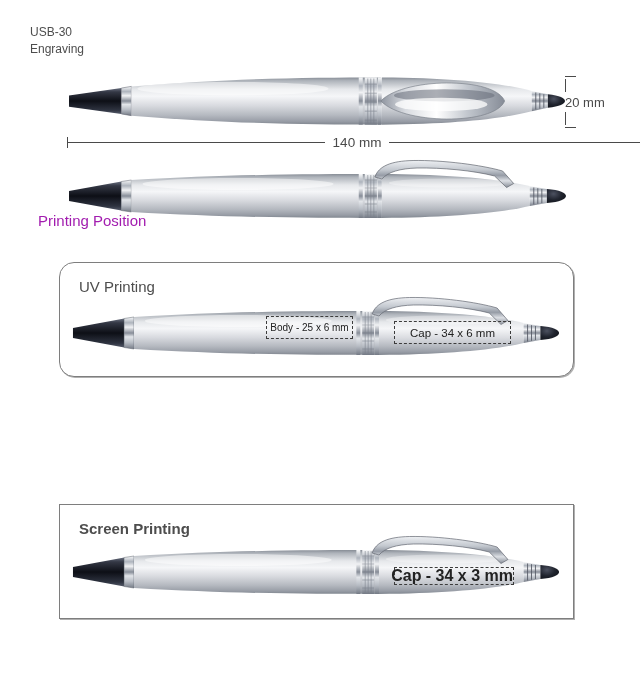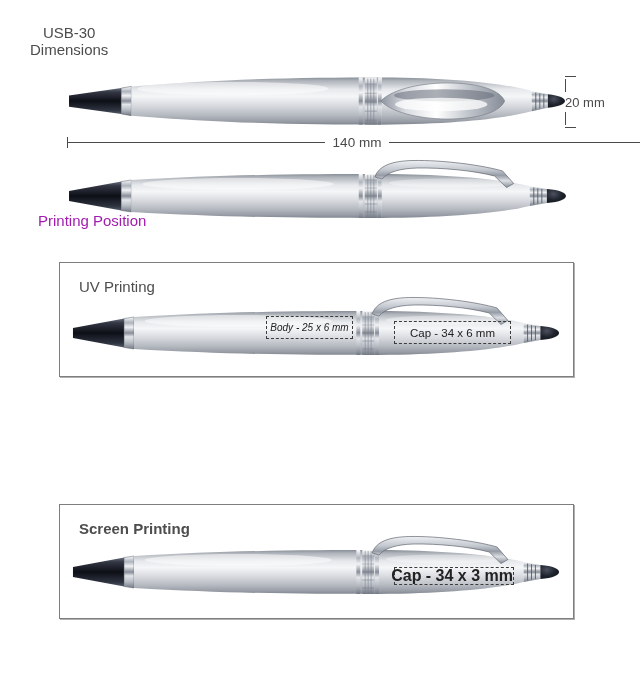--- a/index.html
+++ b/index.html
@@ -2,21 +2,21 @@
 <html><head>
 <meta charset="utf-8">
 <style>
   html,body { margin:0; padding:0; background:#ffffff; }
   .canvas {
     position:relative; width:640px; height:694px; background:#ffffff;
     font-family:"Liberation Sans", sans-serif; color:#4a4a4a; overflow:hidden;
   }
 
   
-  .header { position:absolute; left:30px; top:24px; line-height:17px; font-size:15px; color:#4d4d4d;text-align:center; }
+  .header { position:absolute; left:30px; top:24px; line-height:17px; font-size:12px; color:#4d4d4d; }
 
   
   .pen { position:absolute; }
   .pen svg { display:block; width:100%; height:100%; }
   .pen-1 { left:67px; top:74px; width:503px; height:54px; }
   .pen-2 { left:67px; top:158px; width:503px; height:60px; }
   .panel .pen { left:11px; width:492px; height:60px; }
   .pen-p1 { top:32px; }
   .pen-p2 { top:33px; }
   .pen-p3 { top:29px; }
@@ -38,32 +38,32 @@
   .hline  { flex:1; height:1px; background:#4a4a4a; }
   .dim-length .dim-label { font-size:13.5px; color:#4a4a4a; padding:0 8px; white-space:nowrap; }
 
   .printing-position { position:absolute; left:38px; top:212px; font-size:15px; color:#a21caf; }
 
   
   .panel {
     position:absolute; left:59px; width:515px; background:#ffffff;
     border:1px solid #7e7e7e; box-shadow:1px 1px 0 rgba(80,80,80,0.45); box-sizing:border-box;
   }
-  .panel-1 { top:262px; height:115px; }
+  .panel-1 { top:262px; height:115px;border-radius:15px; }
   .panel-2 { top:394px; height:116px; }
   .panel-3 { top:504px; height:115px;font-weight:bold; }
   .panel-label { position:absolute; left:19px; top:15px; font-size:15px; color:#4d4d4d; }
 
   
   .print-area {
     position:absolute; border:1px dashed #3c3c3c; box-sizing:border-box;
     display:flex; align-items:center; justify-content:center;
     color:#222222; background:rgba(255,255,255,0.10); white-space:nowrap;
   }
-  .area-uv-body  { left:206px; top:53px; width:87px;  height:23px; font-size:10px;font-style:italic;  }
+  .area-uv-body  { left:206px; top:53px; width:87px;  height:23px; font-size:10px;  }
   .area-uv-cap   { left:334px; top:58px; width:117px; height:23px; font-size:11.5px;justify-content:center; }
   .area-laser-cap{ left:338px; top:61px; width:118px; height:26px; font-size:12.5px; }
   .area-screen-cap{ left:334px; top:62px; width:120px; height:18px; font-size:16px;justify-content:flex-end; }
 
   .defs-svg { position:absolute; width:0; height:0; }
 </style>
 </head>
 <body>
 
 <div class="canvas">
@@ -158,21 +158,21 @@
           <path d="M464,29.5 L464,46.5 M468,30.2 L468,45.8 M472,31 L472,45"></path>
         </g>
         <path d="M477,31 C490,32 496,35 496,38 C496,41 490,44 477,45 Z" fill="url(#gNub)"></path>
         <path d="M306,19 C310,8 322,3 344,2.5 C374,2 412,7 433,13 L444,25.5 L437,29.5 L425,18 C404,12.5 372,9.5 348,10 C331,10.5 319,14 313,21 Z" fill="url(#gClip)" stroke="#61666f" stroke-width="0.7"></path>
       </g>
     </defs>
   </svg>
 
   <div class="header">
     <div>USB-30</div>
-    <div>Dimensions</div>
+    <div>Engraving</div>
   </div>
 
   <div class="pen pen-1">
     <svg viewBox="0 0 500 48" preserveAspectRatio="none">
         <use href="#topPenG"></use>
       </svg>
   </div>
 
   <div class="dim-height">
     <div class="tick-h"></div>

